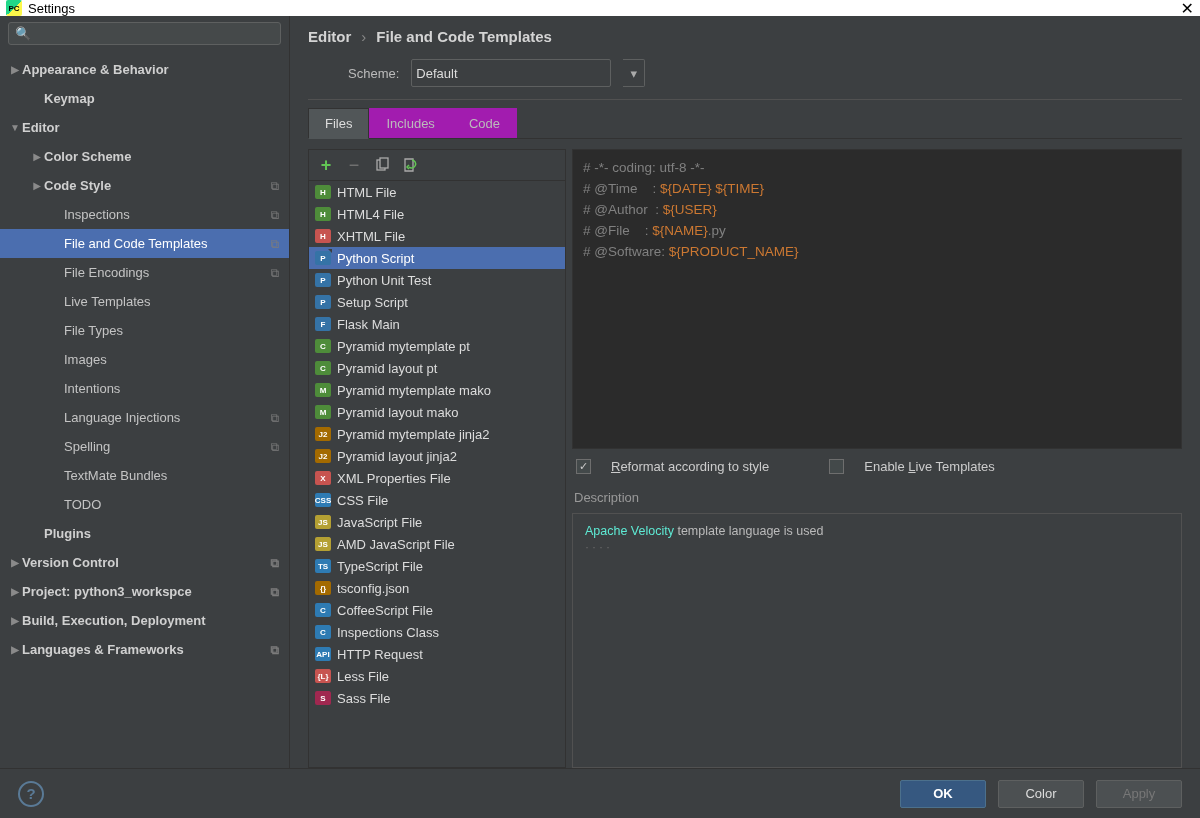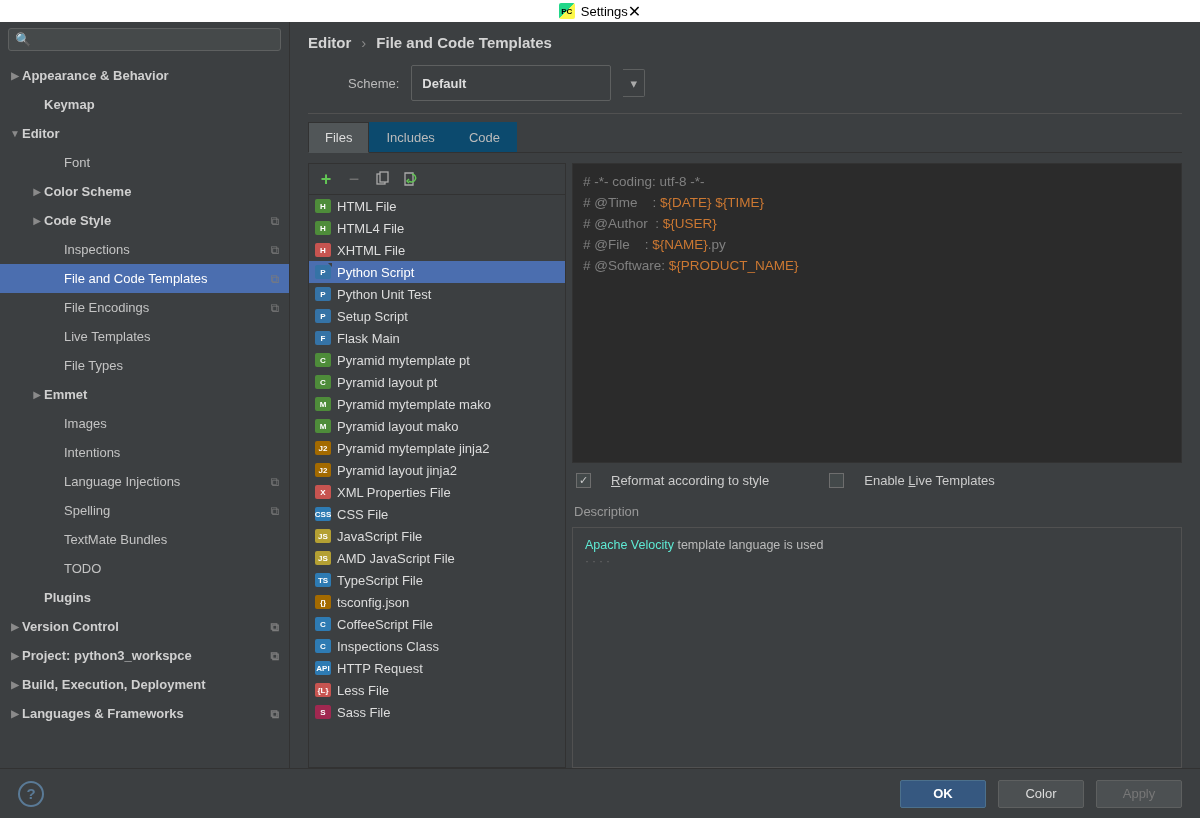--- a/index.html
+++ b/index.html
@@ -1,18 +1,18 @@
 <!DOCTYPE html>
 <html><head>
 <meta charset="utf-8">
 <style>
 * { margin: 0; padding: 0; box-sizing: border-box; font-family: -apple-system, "Segoe UI", Arial, sans-serif; }
 body { background: #3c3f41; color: #bbbbbb; font-size: 13px; width: 1200px; height: 818px; overflow: hidden; display: flex; flex-direction: column; }
 
-.titlebar { background: #ffffff; height: 22px; display: flex; align-items: center; padding: 0 6px; color: #000; justify-content: center; }
+.titlebar { background: #ffffff; height: 16px; display: flex; align-items: center; padding: 0 6px; color: #000; justify-content: space-between; }
 .titlebar-left { display: flex; align-items: center; gap: 6px; }
 .pc-icon { width: 16px; height: 16px; background: linear-gradient(135deg,#21d789 0,#21d789 50%,#fcf84a 50%,#fcf84a 100%); border-radius: 2px; display:inline-flex; align-items:center; justify-content:center; color:#000; font-size:8px; font-weight:bold;}
 .close-x { font-size: 16px; cursor: pointer; font-weight: 300; }
 
 .main-area { flex: 1; display: flex; background: #3c3f41; min-height: 0; }
 
 
 .sidebar { width: 290px; display: flex; flex-direction: column; border-right: 1px solid #323232; }
 .search-row { padding: 6px 8px; }
 .search-input { width: 100%; background: #45494a; border: 1px solid #5e6060; border-radius: 3px; padding: 3px 6px; color: #bbb; font-size: 13px; }
@@ -33,27 +33,27 @@
 .d0 .lbl, .d1 .lbl { font-weight: 600; color: #d0d0d0; }
 .d2 .lbl { color: #c4c4c4; }
 .tree-item.sel .lbl { color: #fff; }
 
 
 .content { flex: 1; display: flex; flex-direction: column; padding: 12px 18px 0 18px; min-width: 0;}
 .breadcrumb { color: #d4d4d4; font-size: 15px; display:flex; align-items:center; gap:10px; margin-bottom: 14px; font-weight: 600;}
 .breadcrumb .sep { color: #888; font-weight: 400;}
 .scheme-row { display: flex; align-items: center; gap: 12px; margin-bottom: 12px; }
 .scheme-row label { color: #bbb; margin-left: 40px; }
-.scheme-select { background: #3c3f41; border: 1px solid #5e6060; color: #ddd; padding: 4px 28px 4px 10px; min-width: 200px; position: relative; border-radius: 2px; height: 36px; display:flex; align-items:center;font-weight:bold;}
+.scheme-select { background: #3c3f41; border: 1px solid #5e6060; color: #ddd; padding: 4px 28px 4px 4px; min-width: 200px; position: relative; border-radius: 2px; height: 28px; display:flex; align-items:center;}
 .scheme-drop { width: 22px; height: 28px; border: 1px solid #5e6060; border-left: none; display:flex; align-items:center; justify-content:center; color:#aaa; cursor:pointer; border-radius: 0 2px 2px 0;}
 
 hr.sep { border: none; border-top: 1px solid #515151; margin: 0 0 0 0; }
 
 .tabs { display: flex; border-bottom: 1px solid #323232; margin-top: 8px; background: #3c3f41;}
-.tab { padding: 7px 16px; color: #bbb; cursor: pointer; border: 1px solid transparent; border-bottom: none; background: #0c4a6e; }
+.tab { padding: 7px 16px; color: #bbb; cursor: pointer; border: 1px solid transparent; border-bottom: none; background: #a21caf; }
 .tab.active { background: #515658; color: #ddd; border-color: #323232; border-bottom: 1px solid #515658; margin-bottom: -1px;}
 
 .split { flex: 1; display: flex; gap: 6px; margin-top: 10px; min-height: 0;}
 
 
 .tpl-panel { width: 258px; display: flex; flex-direction: column; background: #3c3f41; border: 1px solid #323232; }
 .tpl-toolbar { display: flex; align-items: center; gap: 10px; padding: 6px 8px; border-bottom: 1px solid #323232; }
 .tb-btn { display:inline-flex; align-items:center; justify-content:center; width:18px; height:18px; cursor:pointer; color:#aaa; }
 .tb-btn.add { color:#62c554; font-size: 18px; font-weight: bold; line-height: 1;}
 .tb-btn.rem { color:#777; font-size: 18px; line-height: 1;}
@@ -113,25 +113,20 @@
         <div class="tree-item d1">
           <span class="exp "></span>
           <span class="lbl">Keymap</span>
           <span class="badge"></span>
         </div>
         <div class="tree-item d0">
           <span class="exp open"></span>
           <span class="lbl">Editor</span>
           <span class="badge"></span>
         </div>
-        <div class="tree-item d2">
-          <span class="exp "></span>
-          <span class="lbl">Font</span>
-          <span class="badge"></span>
-        </div>
         <div class="tree-item d1">
           <span class="exp closed"></span>
           <span class="lbl">Color Scheme</span>
           <span class="badge"></span>
         </div>
         <div class="tree-item d1">
           <span class="exp closed"></span>
           <span class="lbl">Code Style</span>
           <span class="badge">⧉</span>
         </div>
@@ -151,25 +146,20 @@
           <span class="badge">⧉</span>
         </div>
         <div class="tree-item d2">
           <span class="exp "></span>
           <span class="lbl">Live Templates</span>
           <span class="badge"></span>
         </div>
         <div class="tree-item d2">
           <span class="exp "></span>
           <span class="lbl">File Types</span>
-          <span class="badge"></span>
-        </div>
-        <div class="tree-item d1">
-          <span class="exp closed"></span>
-          <span class="lbl">Emmet</span>
           <span class="badge"></span>
         </div>
         <div class="tree-item d2">
           <span class="exp "></span>
           <span class="lbl">Images</span>
           <span class="badge"></span>
         </div>
         <div class="tree-item d2">
           <span class="exp "></span>
           <span class="lbl">Intentions</span>

